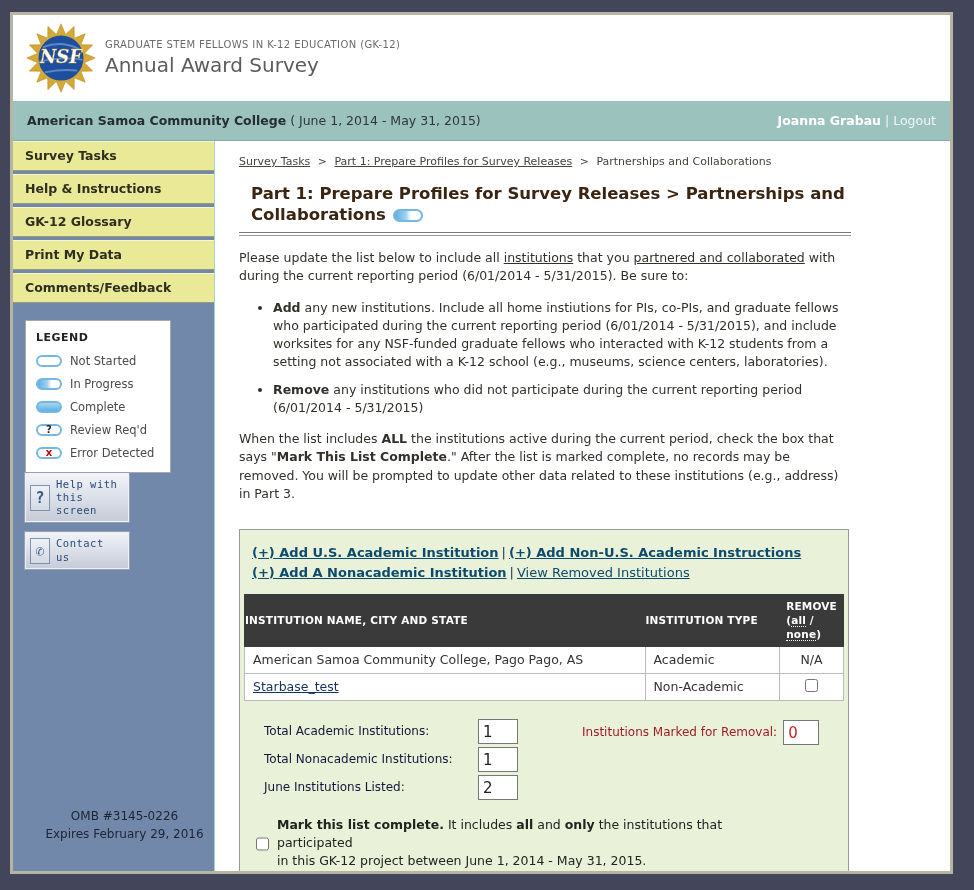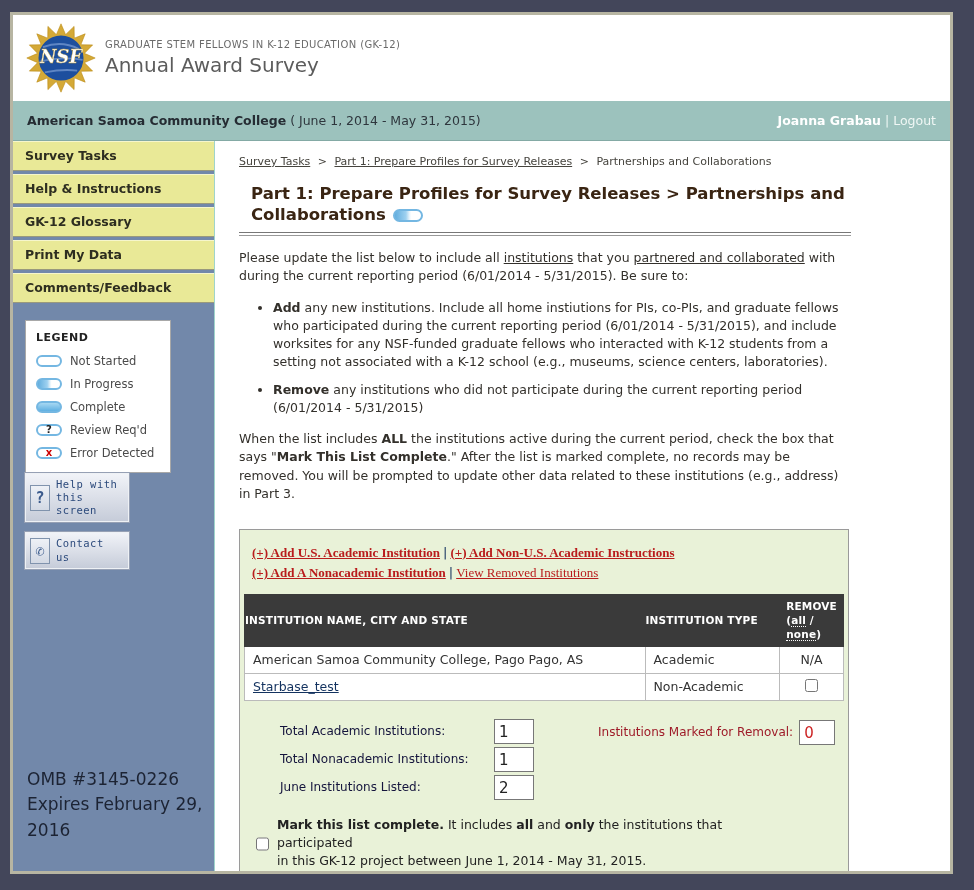--- a/index.html
+++ b/index.html
@@ -55,22 +55,22 @@
               background:linear-gradient(180deg,#f1f3f8,#c6ccd9);
               border:1px solid #eef1f5; outline:1px solid #96a0b4; cursor:pointer;
               padding:4px 4px; }
   .side-btn:first-of-type { margin-top:40px; }
   .side-btn-icon { width:20px; height:26px; border:1px solid #8093ad; display:flex;
                    align-items:center; justify-content:center; font-size:15px; font-weight:bold;
                    color:#3a5a8c; background:linear-gradient(180deg,#eef1f6,#d3d9e4);
                    font-family:"DejaVu Sans Mono", monospace; flex:0 0 auto; }
   .side-btn-label { font-family:"DejaVu Sans Mono", monospace; font-size:10.5px;
                     color:#2c4a7c; margin-left:6px; line-height:1.25; letter-spacing:.5px; }
-  .omb { margin-top:auto; margin-left:14px; margin-bottom:28px; font-size:17px;
-         color:#1c2333; line-height:1.5; }
+  .omb { margin-top:auto; margin-left:22px; margin-bottom:28px; font-size:12px;
+         color:#1c2333; line-height:1.5;text-align:center; }
 
   
   .content { flex:1 1 auto; background:#fff; padding:14px 0 0 24px; overflow:hidden; }
   .main-col { width:612px; }
 
   .breadcrumb { font-size:11px; color:#46443e; margin-bottom:16px; }
   .breadcrumb a { color:#46443e; text-decoration:underline; cursor:pointer; }
   .crumb-sep { margin:0 4px; }
 
   .page-title { font-size:16.5px; font-weight:bold; color:#3a2513; line-height:1.25; width:600px;margin-left:12px; }
@@ -78,36 +78,36 @@
 
   .intro, .note { font-size:12.5px; color:#33302b; line-height:1.45; margin-top:13px; }
   .intro a, .note a { color:#33302b; text-decoration:underline; cursor:pointer; }
   ul.rules { margin:13px 0 0 34px; }
   ul.rules li { font-size:12.5px; color:#33302b; line-height:1.45; margin-bottom:10px; }
 
   
   .green-panel { margin-top:26px; width:610px; background:#e9f2d8; border:1px solid #9a9a9a;
                  padding:13px 4px 18px; }
   .add-links { margin:0 8px 11px; font-size:13px; line-height:1.55; color:#13325f; }
-  .add-links a { color:#b91c1c; text-decoration:underline; cursor:pointer;font-family:Liberation Serif, serif; }
+  .add-links a { color:#0c4a6e; text-decoration:underline; cursor:pointer; }
   .add-links a.bold { font-weight:bold; }
   .link-sep { font-weight:normal; margin:0 3px; }
 
   table.inst { width:100%; border-collapse:collapse; background:#fff; }
   table.inst th { background:#3a3a3a; color:#fff; font-size:10.5px; text-align:left;
                   font-weight:bold; letter-spacing:.2px; padding:6px 0; border:1px solid #3a3a3a; }
   table.inst th.th-remove { padding:4px 6px; line-height:1.35; }
   table.inst th a { color:#fff; text-decoration:none; border-bottom:1px dotted #fff; cursor:pointer; }
   table.inst td { font-size:12.5px; color:#333; padding:5px 8px; border:1px solid #bbb;
                   background:#fff; height:27px; }
   td.c { text-align:center; }
   td a.row-link { color:#13325f; text-decoration:underline; cursor:pointer; }
   .col-name { width:67%; } .col-type { width:22.5%; } .col-remove { width:10.5%; }
 
-  .totals { margin:18px 0 0 36px; position:relative; }
+  .totals { margin:18px 0 0 20px; position:relative; }
   .totals-row { display:flex; align-items:center; margin-bottom:3px; }
   .totals-label { font-size:12px; color:#14143c; width:214px; }
   .num-box { width:40px; height:25px; border:1px solid #777; background:#fff; font-size:15px;
              color:#222; padding:1px 0 0 4px; font-family:"DejaVu Sans", sans-serif; }
   .removal { position:absolute; left:318px; top:1px; display:flex; align-items:center; }
   .removal-label { font-size:12px; color:#9e1b28; margin-right:6px; }
   .num-box.red { width:36px; color:#cc2222; }
 
   .complete-row { display:flex; margin:16px 12px 0; }
   .complete-row input { margin:2px 8px 0 0; flex:0 0 auto; }

